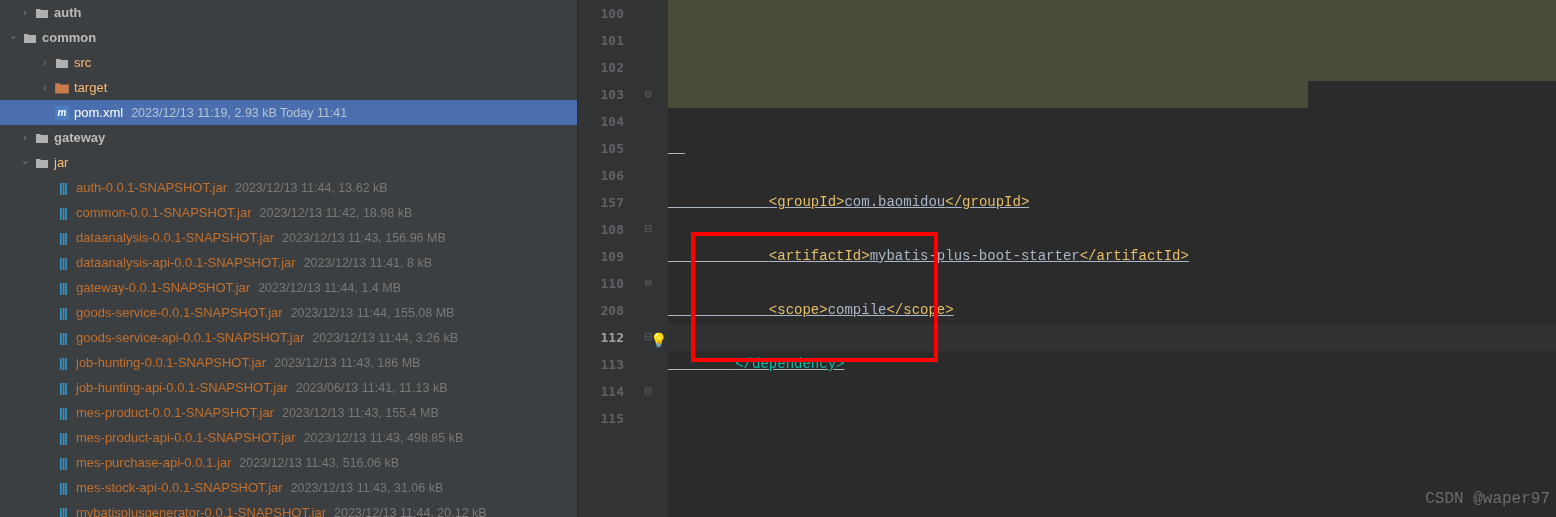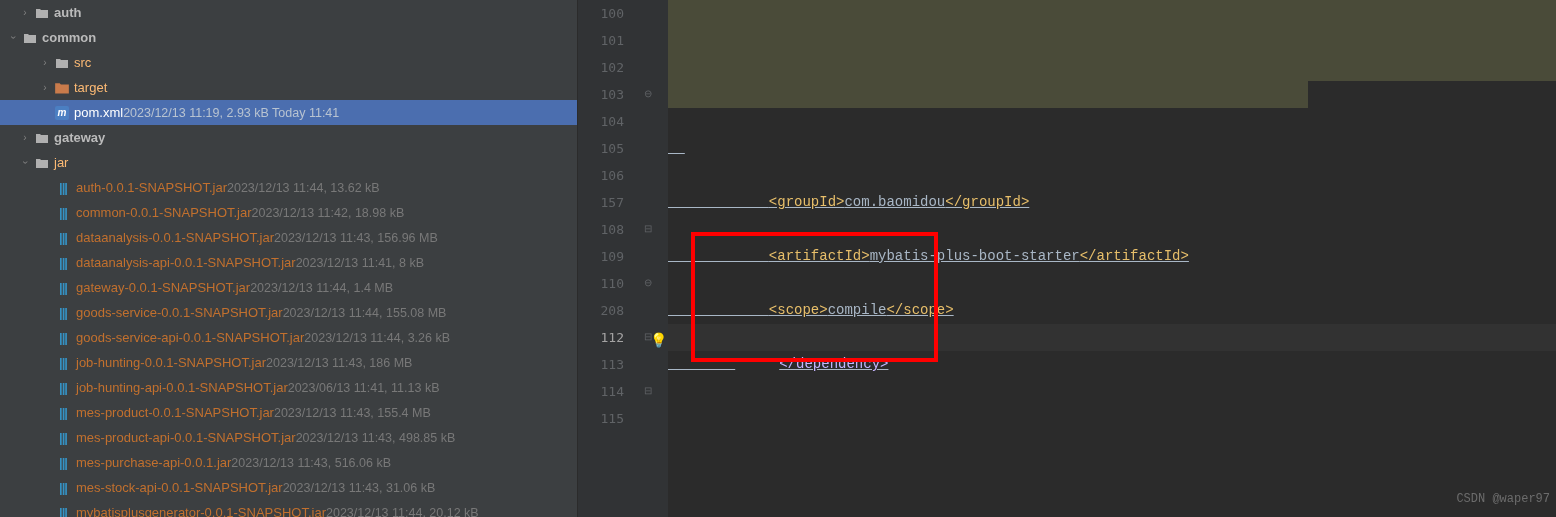--- a/index.html
+++ b/index.html
@@ -35,32 +35,33 @@
 .jar-icon { color: #b0b0b0; font-size: 12px; font-weight: normal; }
 .jar-pipes { color: #3592c4; font-weight: bold; font-size: 13px; letter-spacing: -1px; margin-right:2px; }
 .maven-icon {
   background: #4b7fc2; color: #fff; font-weight: bold; font-style: italic;
   width: 14px; height: 14px; display: inline-flex; align-items: center;
   justify-content: center; font-size: 10px; border-radius: 2px;
 }
 .file-name { color: #c2702e; text-align: center; }
 .folder-name { color: #bbbbbb; font-weight: bold; }
 .folder-name-nb { color: #fdba74; }
-.meta { color: #787878; font-size: 12.5px; }
+.meta { color: #787878; margin-left: 8px; font-size: 12.5px; }
 
 .gutter {
   width: 60px;
   background: #313335;
   color: #606366;
   font-family: Consolas, monospace;
   font-size: 13px;
   text-align: right;
   padding-right: 14px;
   line-height: 27px;
   position: relative;
+  font-weight: bold;
 }
 .gutter .ln { height: 27px; }
 .gutter .cur { color: #a4a3a3; }
 .fold-col {
   width: 30px;
   background: #313335;
   position: relative;
 }
 .fold-mark { position: absolute; left: 6px; color: #606366; font-size: 10px; }
 .editor {
@@ -72,23 +73,23 @@
   position: relative;
   white-space: pre;
   text-decoration: underline;
 }
 .code-line { height: 27px; }
 .diff-bg { position: absolute; left: 0; right: 0; height: 27px; background: #4a4b39; z-index: 0; }
 .diff-bg-partial { position: absolute; left: 0; width: 640px; height: 27px; background: #4a4b39; z-index: 0; }
 .code-content { position: relative; z-index: 1; }
 .tag-bracket { color: #e8bf6a; }
 .xml-text { color: #a9b7c6; }
-.scope-hl { color: #c4b5fd; margin-left: 44px; }
+.scope-hl { color: #14b8a6; }
 .red-box { position: absolute; border: 4px solid #ff0000; z-index: 5; }
-.watermark { position: absolute; right: 6px; bottom: 4px; color: #6c6c6c; font-size: 12px; z-index: 10; }
+.watermark { position: absolute; right: 6px; bottom: 4px; color: #6c6c6c; font-size: 16px; z-index: 10; }
 .current-line-bg { position: absolute; left: 0; right: 0; height: 27px; background: #323232; z-index: 0; }
 .bulb { position: absolute; color: #c9a227; font-size: 14px; z-index: 3; }
 </style>
 </head>
 <body>
 
 <div class="sidebar">
   <div class="tree-row" style="padding-left:16px">
     <span class="chevron">›</span>
     <span class="icon folder-icon">

